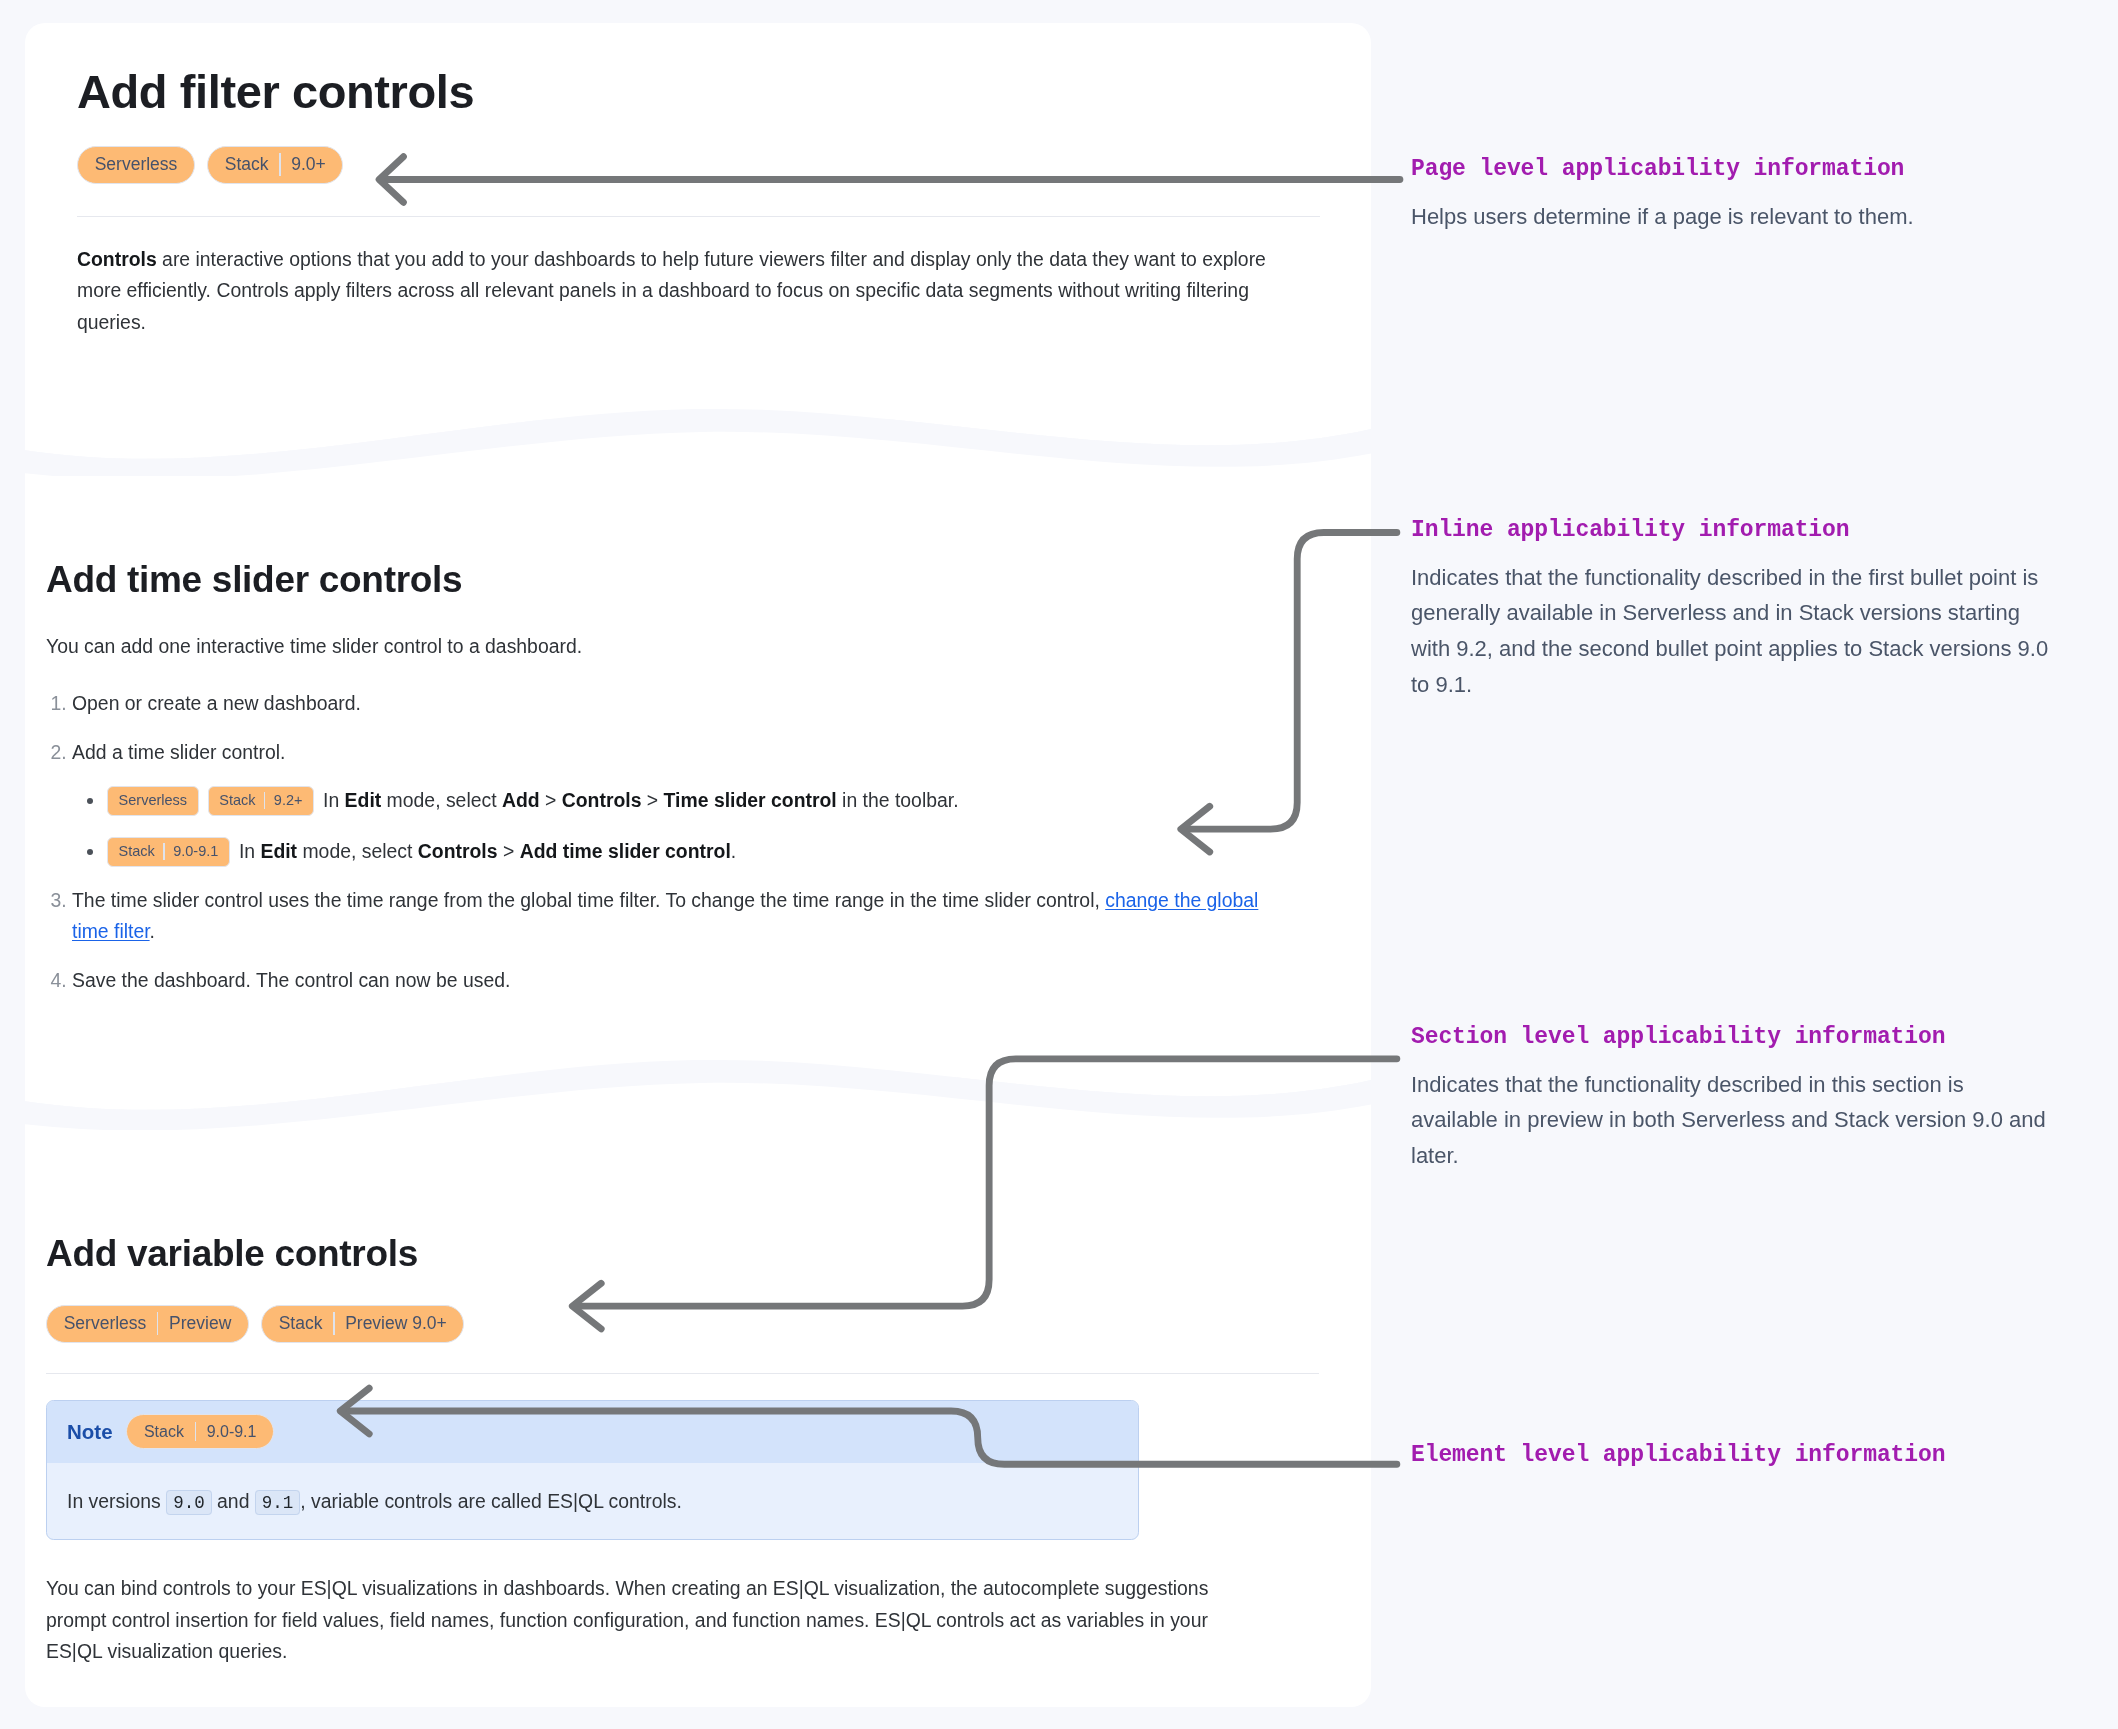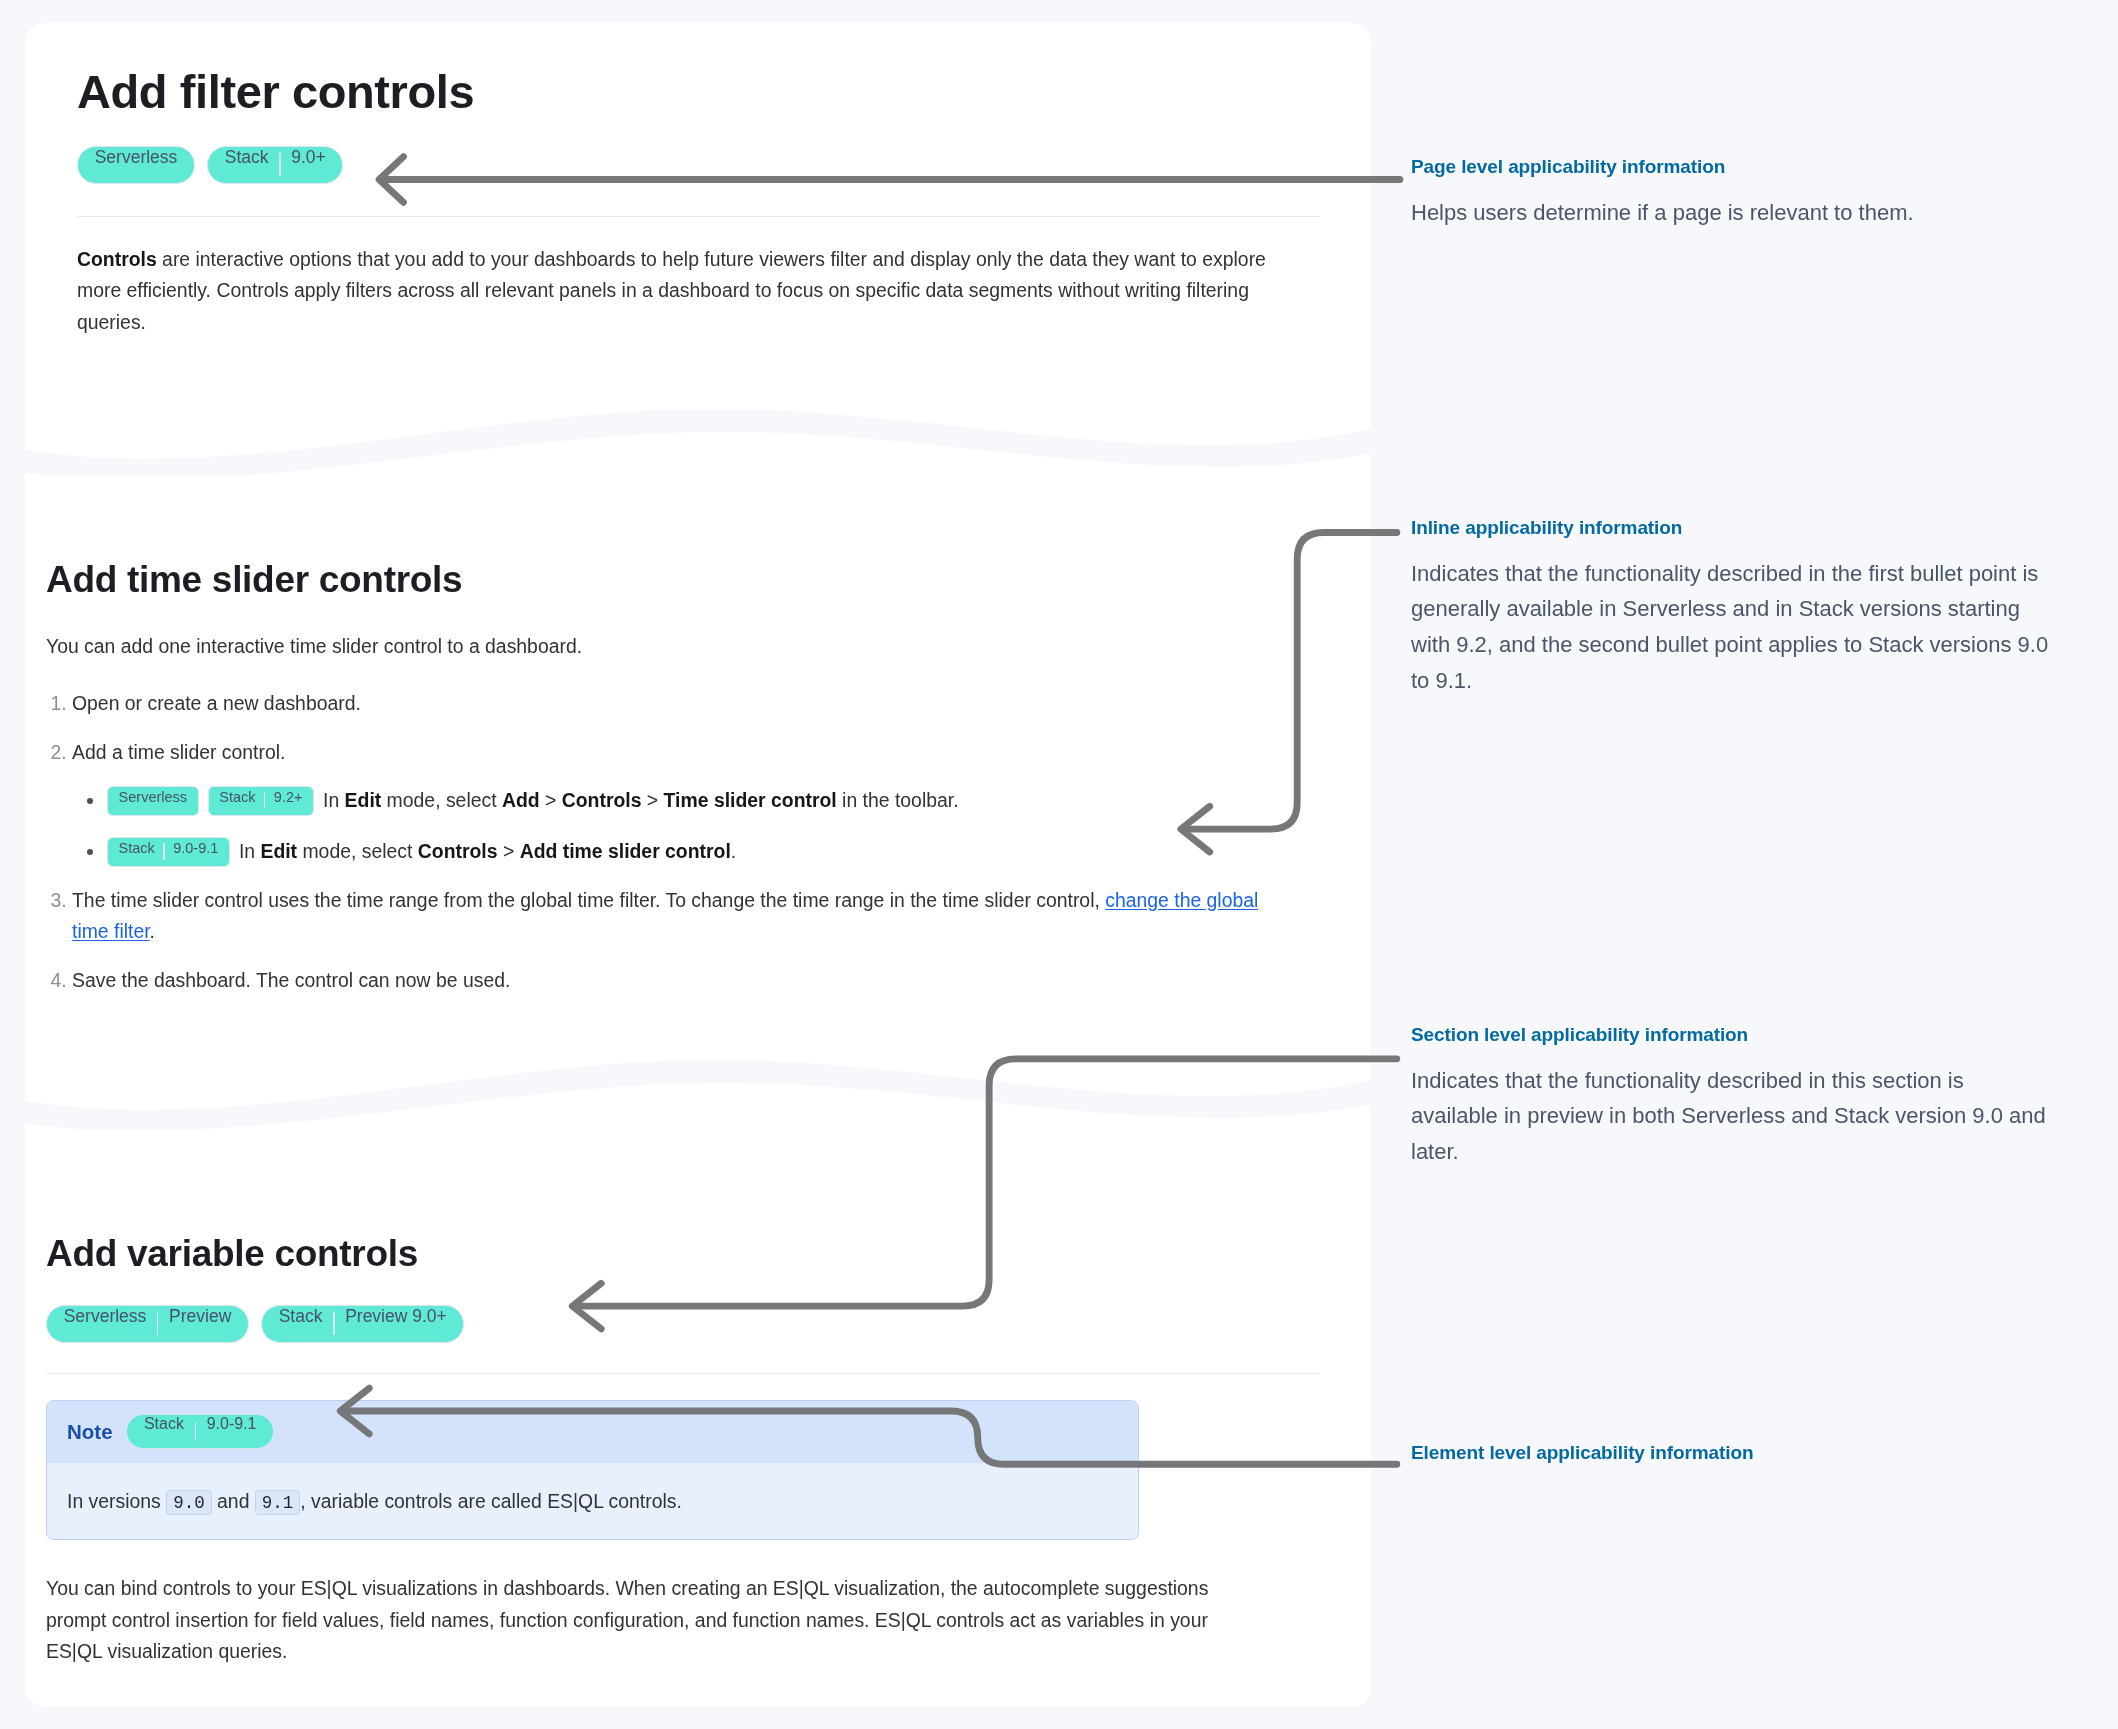--- a/index.html
+++ b/index.html
@@ -87,22 +87,22 @@
     content: "";
     position: absolute; left: -20px; top: 50%;
     width: 6px; height: 6px; margin-top: -3px;
     background: #4b5159; border-radius: 50%;
   }
   .sub-text { margin-left: 9px; }
 
   
   .badge-row { display: flex; align-items: center; gap: 12px; }
   .badge {
-    display: inline-flex; align-items: flex-start;
-    background: #5eead4;
+    display: inline-flex; align-items: center;
+    background: #fdba74;
     border: 1.5px solid #e1e4ec;
     color: #46526b;
     white-space: nowrap;
   }
   .badge.pill {
     border-radius: 760px;
     height: 38px;
     padding: 0 16.7px;
     font-size: 17.5px;
   }
@@ -146,22 +146,22 @@
   }
 
   
   .annot {
     position: absolute;
     left: 1411px;
     width: 639px;
   }
   .annot h3 {
     margin: 0 0 16.7px 0;
-    font-size: 19px; font-weight: 700;
-    color: #0369a1; letter-spacing: -0.1px;
+    font-size: 23px; font-weight: 700;
+    color: #a21caf; letter-spacing: -0.1px; font-family: Liberation Mono, monospace;
   }
   .annot p {
     margin: 0;
     font-size: 22px; line-height: 1.62;
     color: #4a5568;
   }
   #annot-page    { top: 156px; }
   #annot-inline  { top: 517px; }
   #annot-section { top: 1024px; }
   #annot-element { top: 1442px; }

